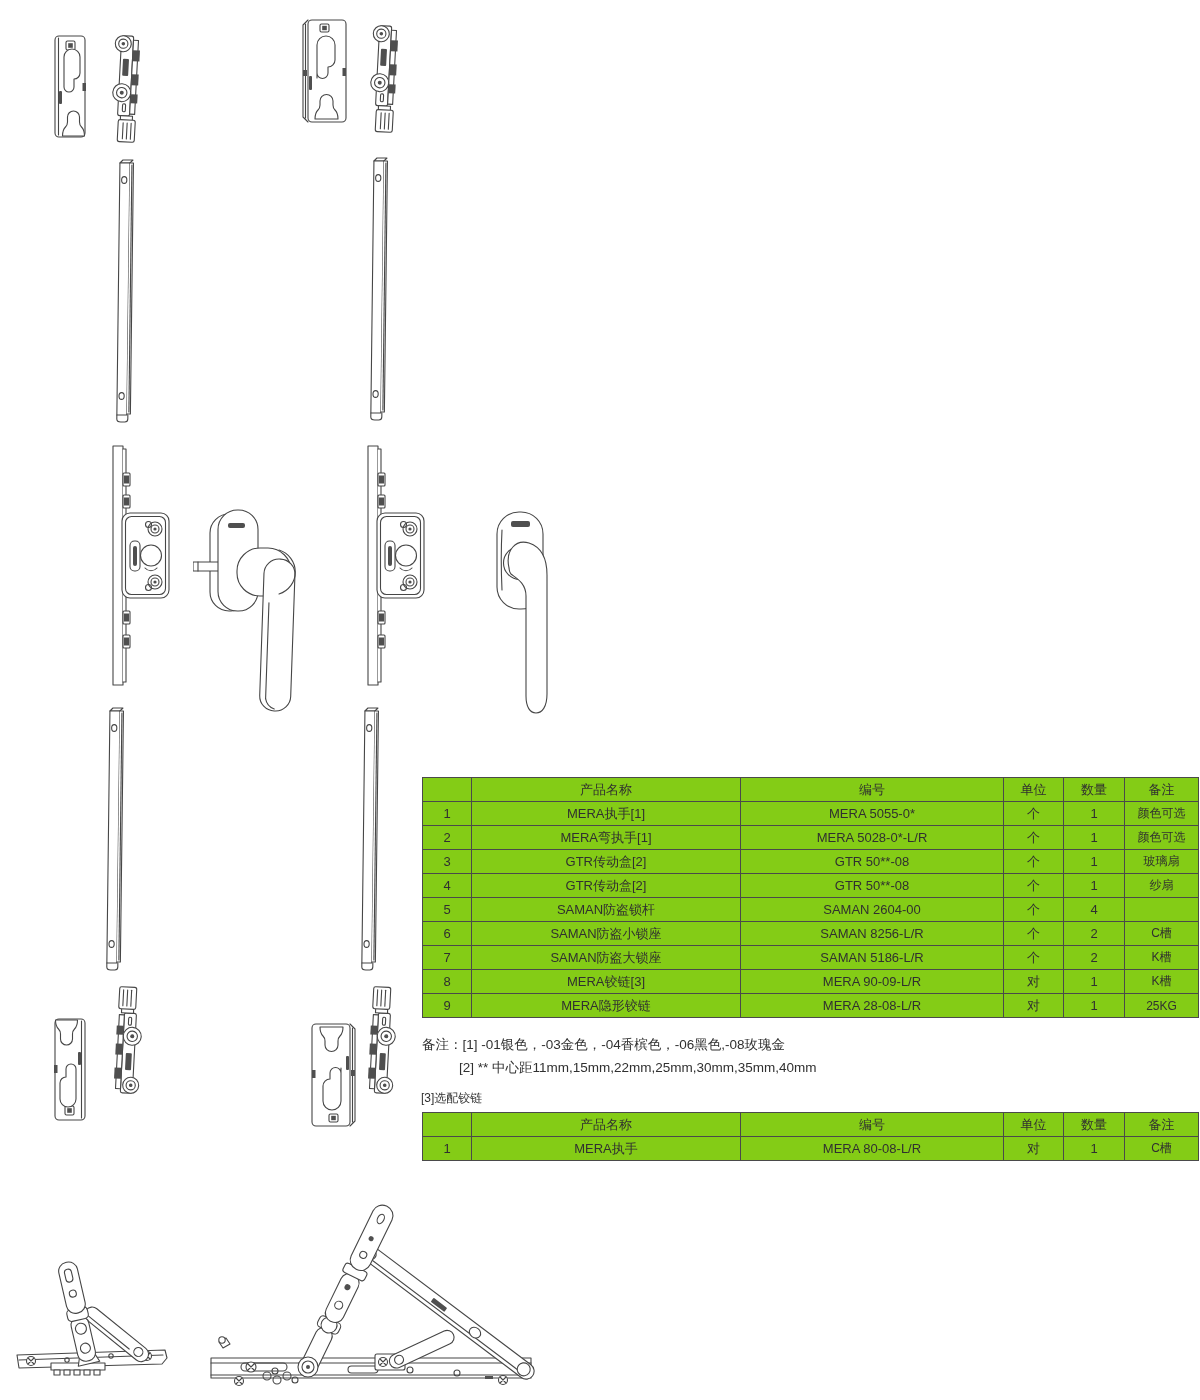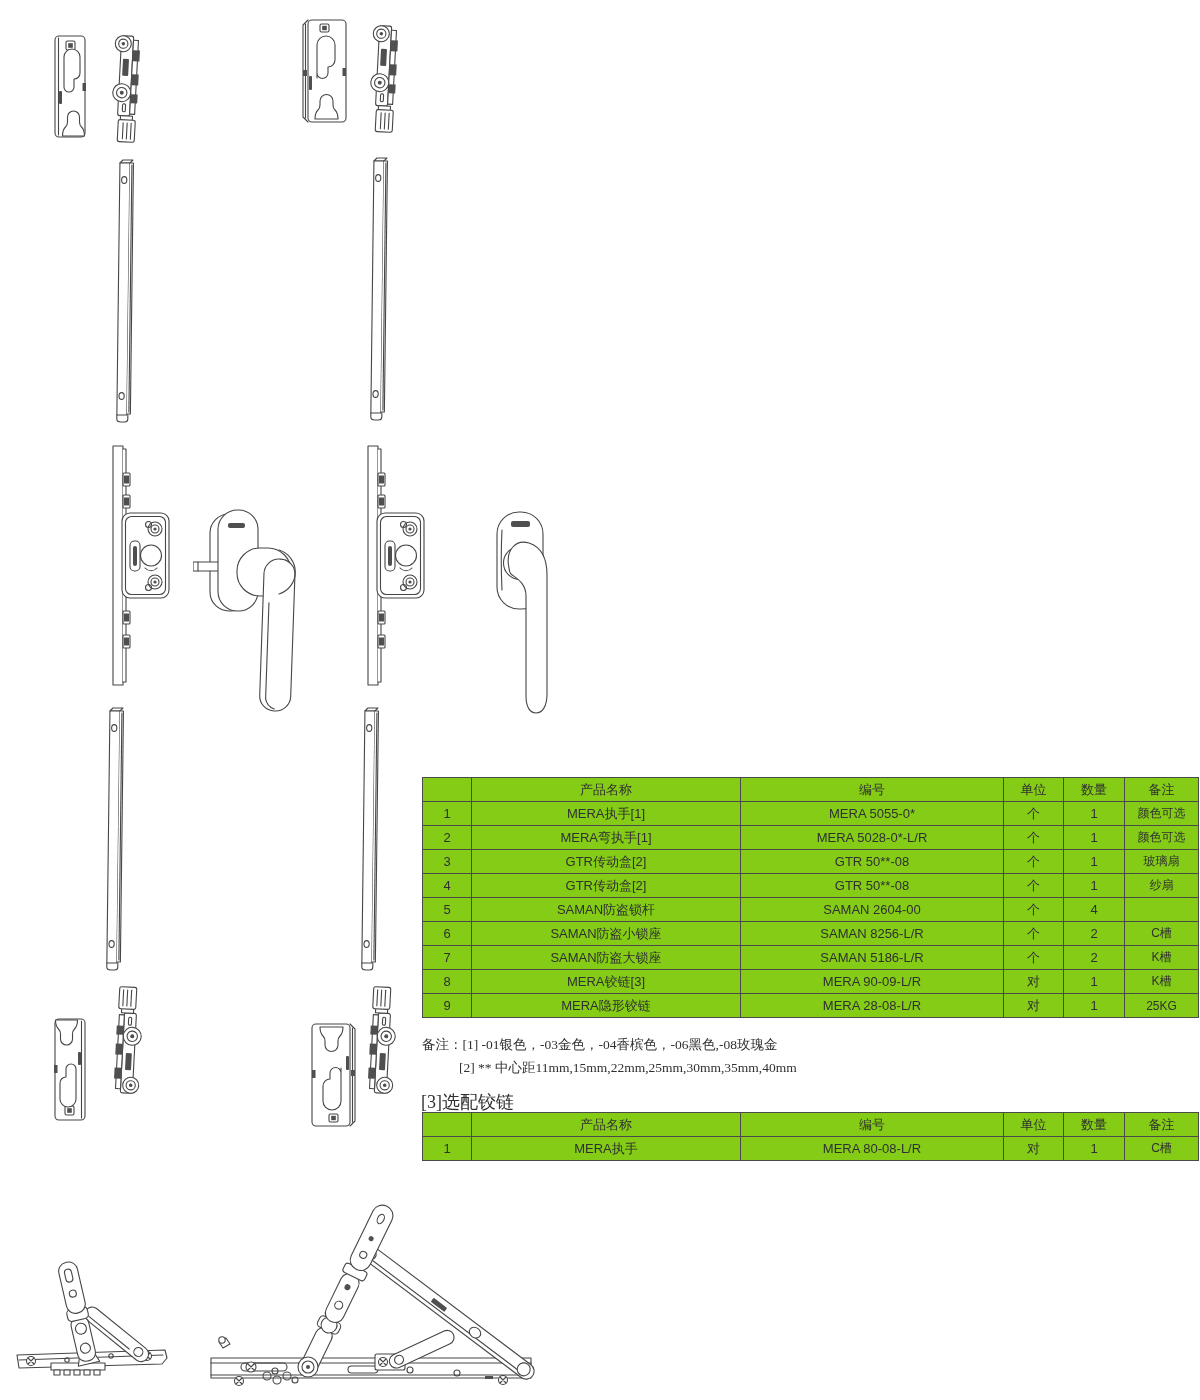--- a/index.html
+++ b/index.html
@@ -9,24 +9,24 @@
   .flip{transform:rotate(180deg);}
   svg .ln{stroke:#464646;stroke-width:1.1;fill:#fff;stroke-linejoin:round;stroke-linecap:round;}
   svg .nf{stroke:#464646;stroke-width:1.1;fill:none;stroke-linejoin:round;stroke-linecap:round;}
   svg .dk{fill:#4f4f4f;stroke:none;}
   table{border-collapse:collapse;table-layout:fixed;background:#84cc16;}
   .parts-table{position:absolute;left:422px;top:777px;width:776px;}
   .opt-table{position:absolute;left:422px;top:1112px;width:776px;}
   th,td{border:1px solid #4a4a4a;text-align:center;vertical-align:middle;
         font-size:13px;font-weight:normal;height:23px;padding:0;white-space:nowrap;overflow:hidden;}
   td.remark,th.remark{font-size:12px;}
-  .note{position:absolute;font-size:13.5px;color:#303030;white-space:nowrap;font-family:Liberation Serif, serif;}
+  .note{position:absolute;font-size:13.5px;color:#303030;white-space:nowrap;}
   .n1{left:422px;top:1036px;}
   .n2{left:459px;top:1059px;}
-  .n3{left:421px;top:1090px;font-size:18px;}
+  .n3{left:421px;top:1090px;font-size:12px;}
 </style>
 </head>
 <body>
 
 <div class="sheet">
 
   <svg width="0" height="0" style="position:absolute" aria-hidden="true">
     <defs>
       <g id="sym-keeper-small">
         <rect class="ln" x="5" y="3" width="30" height="101" rx="4"></rect>

